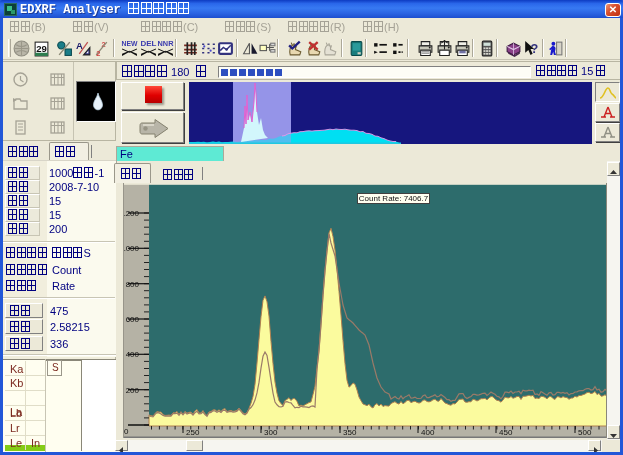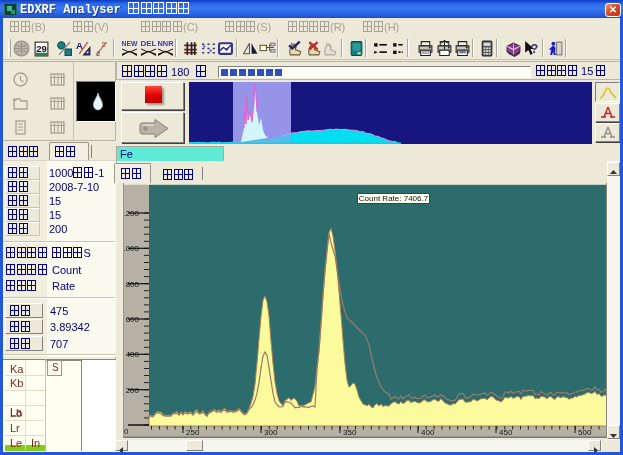--- a/index.html
+++ b/index.html
@@ -317,24 +317,24 @@
     <span class="ab t" style="left:6px;top:264px"><i class="c nv" style="width:9px;height:11px"></i><i class="c nv" style="width:9px;height:11px"></i><i class="c nv" style="width:9px;height:11px"></i><i class="c nv" style="width:9px;height:11px"></i></span>
     <span class="ab t" style="left:52px;top:264px">Count</span>
     <span class="ab t" style="left:6px;top:280px"><i class="c nv" style="width:9px;height:11px"></i><i class="c nv" style="width:9px;height:11px"></i><i class="c nv" style="width:9px;height:11px"></i></span>
     <span class="ab t" style="left:52px;top:280px">Rate</span>
     <div class="ab" style="left:3px;top:297px;width:112px;height:2px;border-top:1px solid #c8c5b4;border-bottom:1px solid #fff"></div>
     <div class="ab btn3d" style="left:5px;top:303px;width:38px;height:15px;box-shadow:none"></div>
     <span class="ab t" style="left:10px;top:305px"><i class="c nv" style="width:9px;height:11px"></i><i class="c nv" style="width:9px;height:11px"></i></span>
     <span class="ab t" style="left:50px;top:305px">475</span>
     <div class="ab btn3d" style="left:5px;top:318.5px;width:38px;height:15px;box-shadow:none"></div>
     <span class="ab t" style="left:10px;top:320.5px"><i class="c nv" style="width:9px;height:11px"></i><i class="c nv" style="width:9px;height:11px"></i></span>
-    <span class="ab t" style="left:50px;top:320.5px">3.89342</span>
+    <span class="ab t" style="left:50px;top:320.5px">2.58215</span>
     <div class="ab btn3d" style="left:5px;top:336px;width:38px;height:15px;box-shadow:none"></div>
     <span class="ab t" style="left:10px;top:338px"><i class="c nv" style="width:9px;height:11px"></i><i class="c nv" style="width:9px;height:11px"></i></span>
-    <span class="ab t" style="left:50px;top:338px">707</span>
+    <span class="ab t" style="left:50px;top:338px">336</span>
 <div class="ab" style="left:3px;top:359px;width:113px;height:93px;background:#fffef0">
       <div class="ab" style="left:0;top:0;width:113px;height:1px;background:#8a8778"></div>
       <div class="ab" style="left:2px;top:2.5px;width:40px;height:14.8px;border-bottom:1px solid #e0ddc8">
         <span style="position:absolute;left:5px;top:1px;font-size:11px;color:#7c2a20">Ka</span>
       </div>
       <div class="ab" style="left:2px;top:17.4px;width:40px;height:14.8px;border-bottom:1px solid #e0ddc8">
         <span style="position:absolute;left:5px;top:1px;font-size:11px;color:#7c2a20">Kb</span>
       </div>
       <div class="ab" style="left:2px;top:32.3px;width:40px;height:14.8px;border-bottom:1px solid #e0ddc8">
         <span style="position:absolute;left:5px;top:15px;font-size:11px;color:#7c2a20">La</span>

